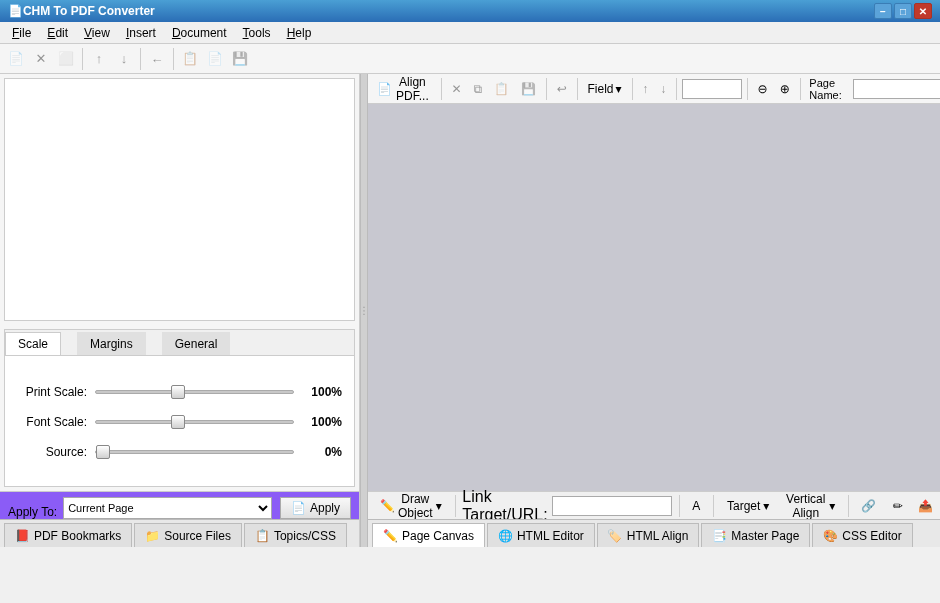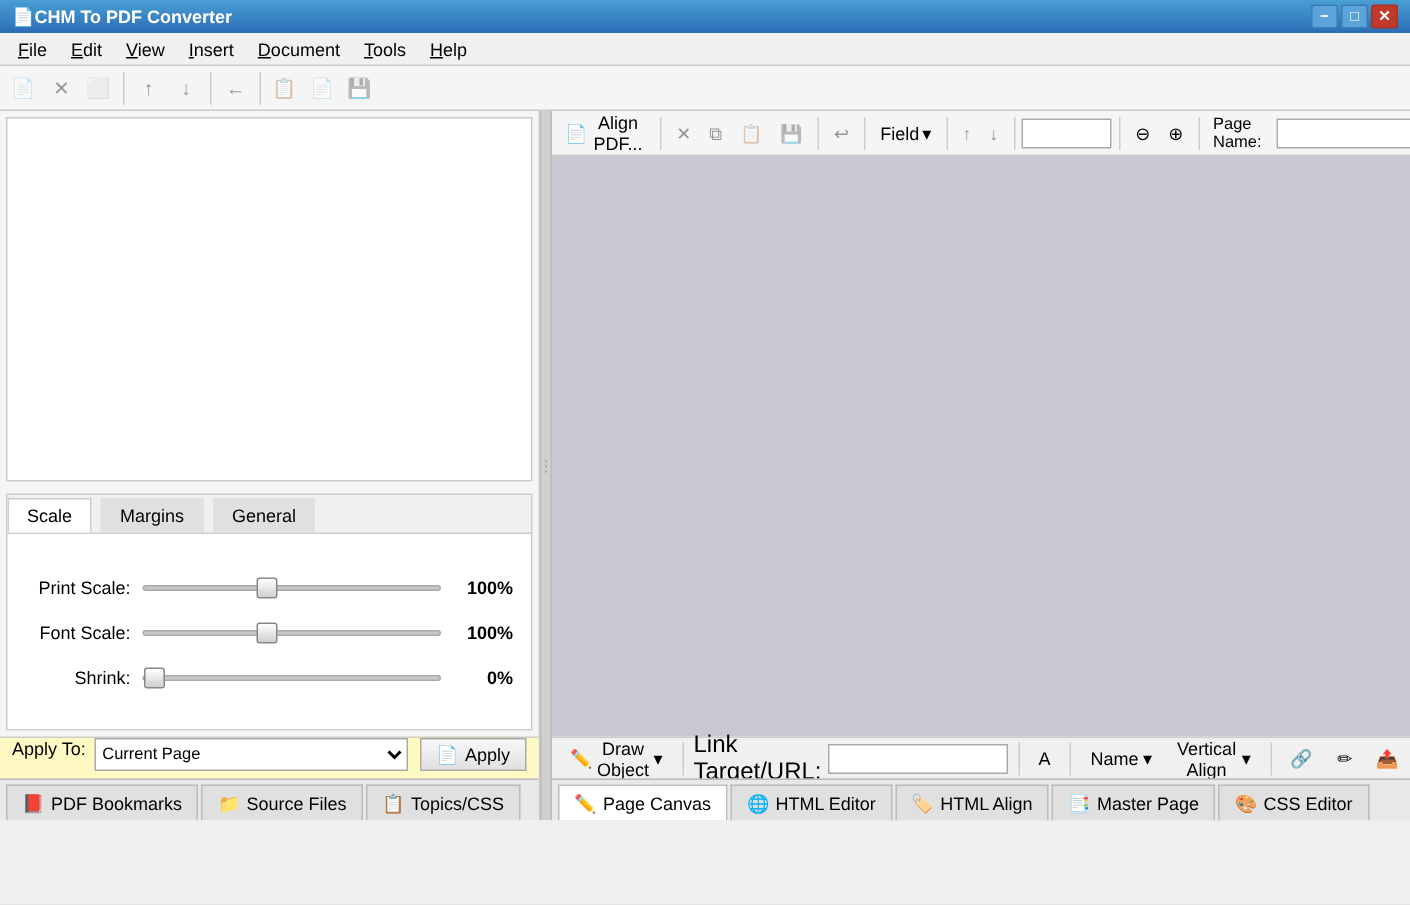--- a/index.html
+++ b/index.html
@@ -94,21 +94,21 @@
       background: #f0f0f0;
       border-bottom: 1px solid #ccc;
     }
     .tab {
       padding: 4px 12px;
       cursor: pointer;
       border: 1px solid transparent;
       border-bottom: none;
       font-size: 12px;
       background: #e0e0e0;
-      margin-right: 6px;
+      margin-right: 16px;
       margin-top: 2px;
     }
     .tab.active {
       background: white;
       border-color: #ccc;
       border-bottom-color: white;
       position: relative;
       z-index: 1;
     }
 
@@ -157,24 +157,24 @@
       width: 40px;
       text-align: right;
       font-weight: bold;
       font-size: 12px;
       margin-left: 8px;
     }
 
     
     #apply-row {
       display: flex;
-      align-items: flex-start;
+      align-items: flex-end;
       padding: 0 8px;
       border-top: 1px solid #ccc;
-      background: #fef9c3;
+      background: #8b5cf6;
       height: 28px;
     }
     #apply-row label { margin-right: 6px; font-size: 12px; }
     #apply-row select {
       flex: 1;
       height: 22px;
       font-size: 11px;
       border: 1px solid #aaa;
       background: white;
     }
@@ -398,21 +398,21 @@
           <div class="prop-label">Font Scale:</div>
           <div class="slider-container">
             <div class="slider-track">
               <div class="slider-thumb" style="left: 38%;"></div>
             </div>
           </div>
           <div class="prop-value">100%</div>
         </div>
 
         <div class="prop-row">
-          <div class="prop-label">Shrink:</div>
+          <div class="prop-label">Source:</div>
           <div class="slider-container">
             <div class="slider-track">
               <div class="slider-thumb" style="left: 0%;"></div>
             </div>
           </div>
           <div class="prop-value">0%</div>
         </div>
       </div>
     </div>
 
@@ -485,21 +485,21 @@
         <span>Draw Object</span>
         <span>▾</span>
       </button>
       <div class="rt-separator"></div>
       <span style="font-size:16px; margin-right:0;">Link Target/URL:</span>
       <input class="rbt-input" type="text" value="" style="">
       <div class="rt-separator"></div>
       <button class="rbt-btn">A</button>
       <div class="rt-separator"></div>
       <button class="rbt-btn">
-        <span>Name</span>
+        <span>Target</span>
         <span>▾</span>
       </button>
       <button class="rbt-btn">
         <span>Vertical Align</span>
         <span>▾</span>
       </button>
       <div class="rt-separator"></div>
       <button class="rbt-btn">🔗</button>
       <button class="rbt-btn">✏</button>
       <button class="rbt-btn">📤</button>

